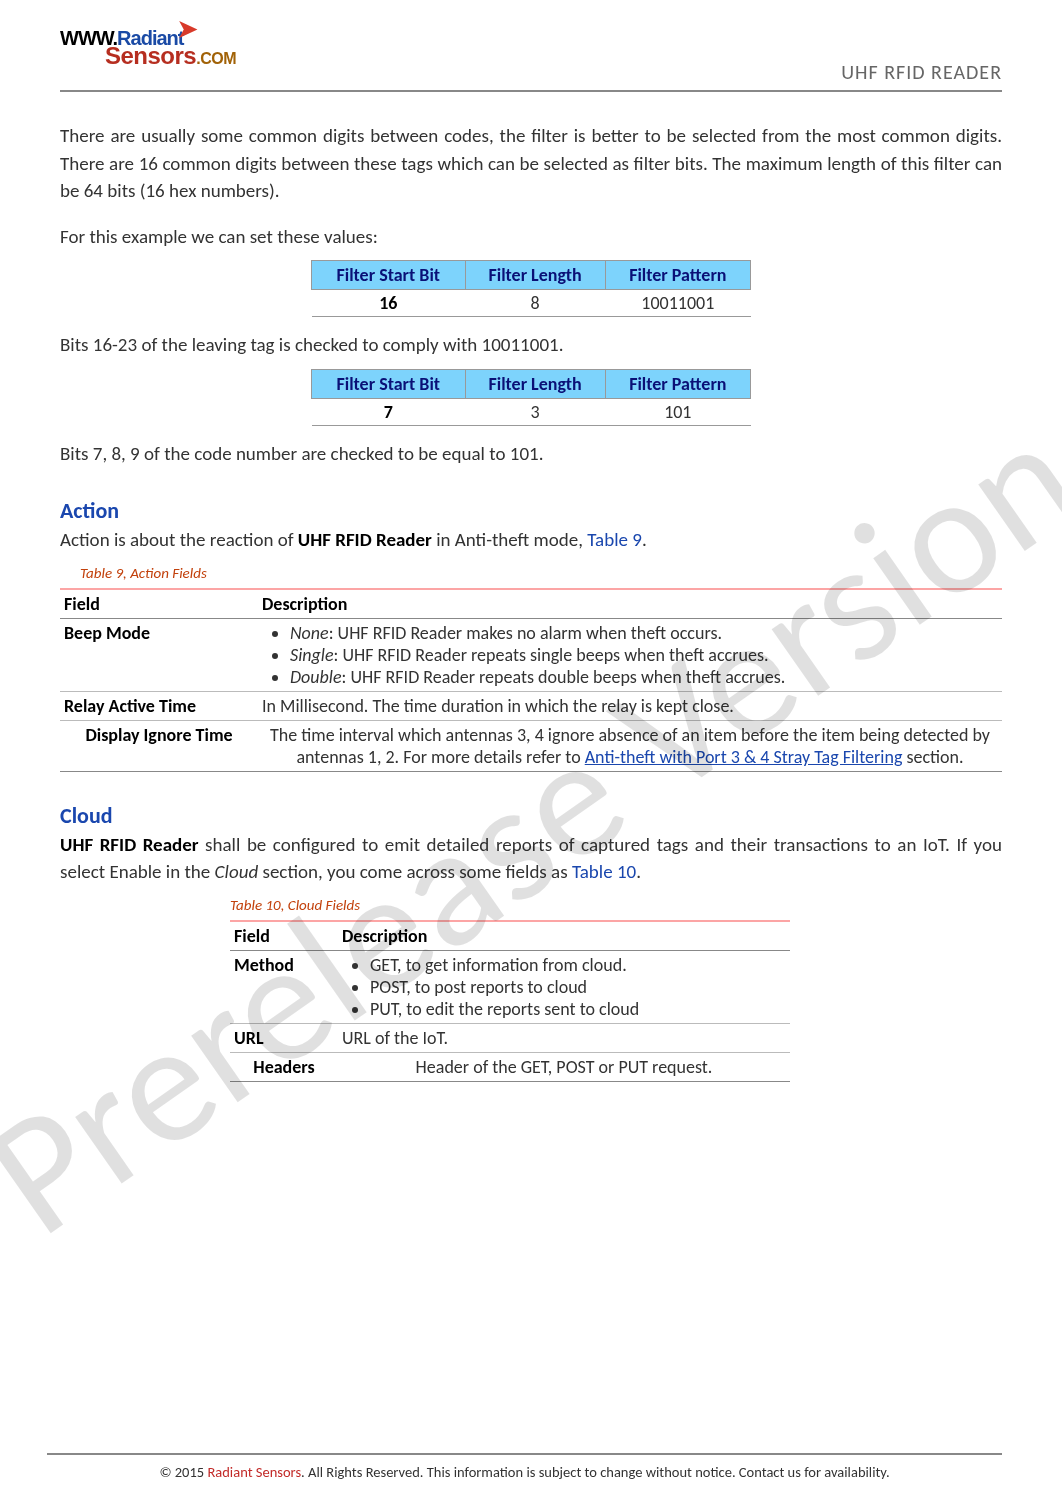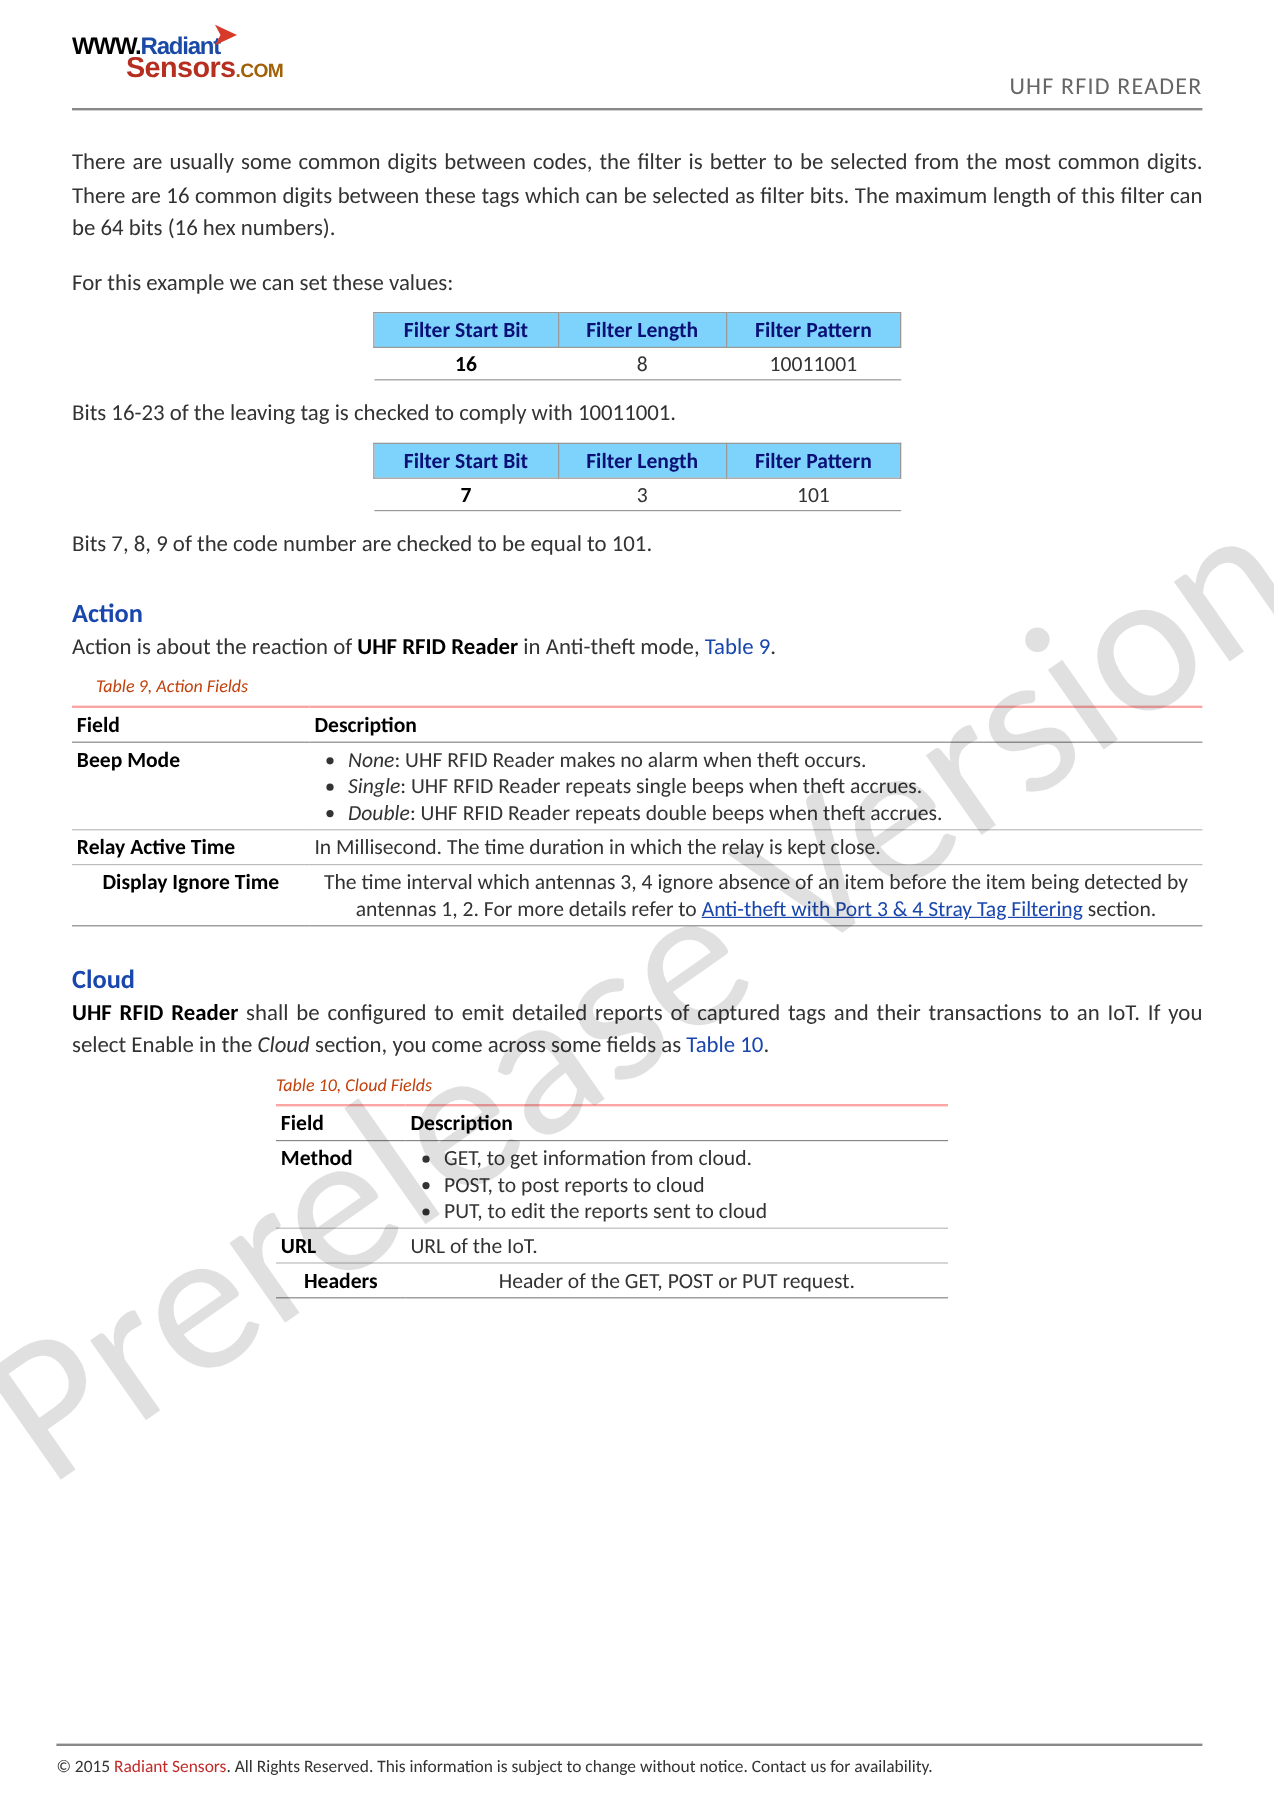--- a/index.html
+++ b/index.html
@@ -155,21 +155,21 @@
   ul.bul li { margin: 0; padding: 0;}
 
   
   .ftr {
     position: absolute;
     left: 47px; right: 60px; bottom: 30px;
     font-size: 14.5px;
     color:#333;
     border-top:2px solid #888;
     padding-top:8px;
-    text-align: left;
+    text-align: center;
   }
   .ftr .brand { color:#c22a28;}
 </style>
 </head>
 <body>
 
 <div class="page">
 
   <div class="watermark">Prerelease Version</div>
 

